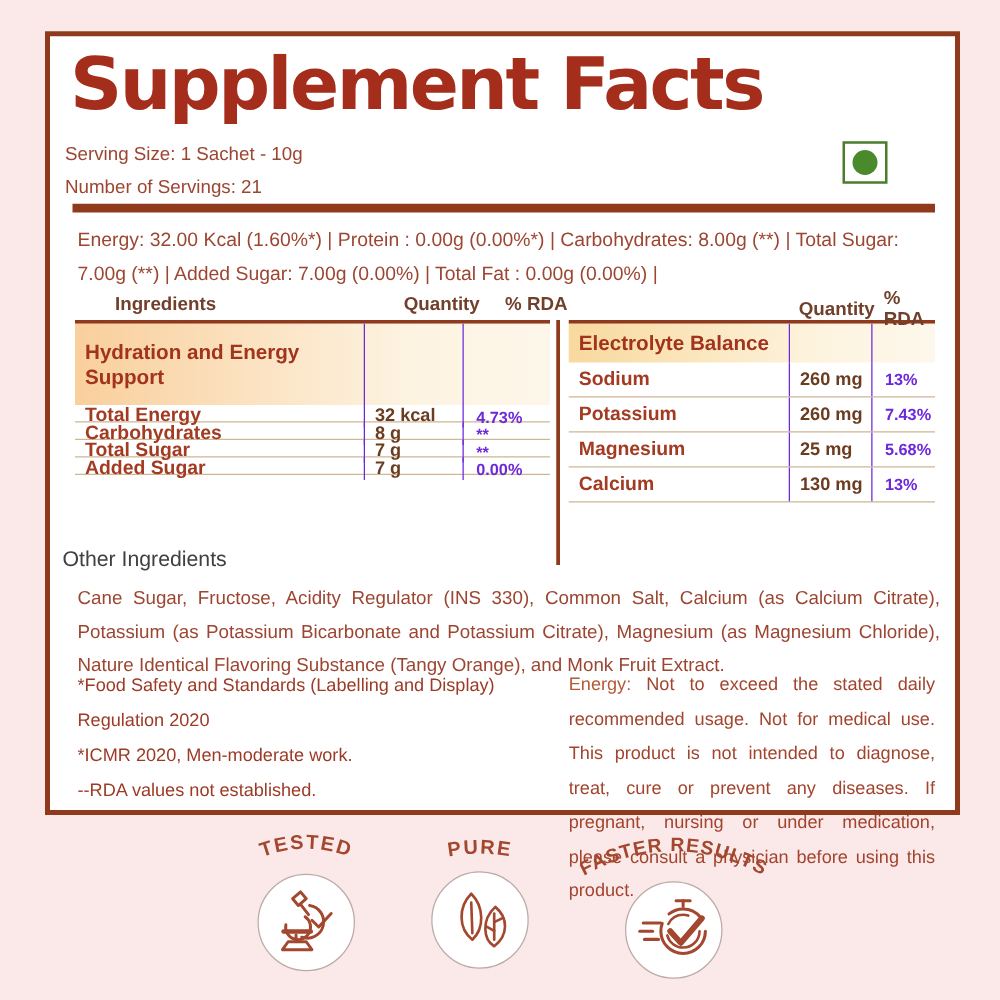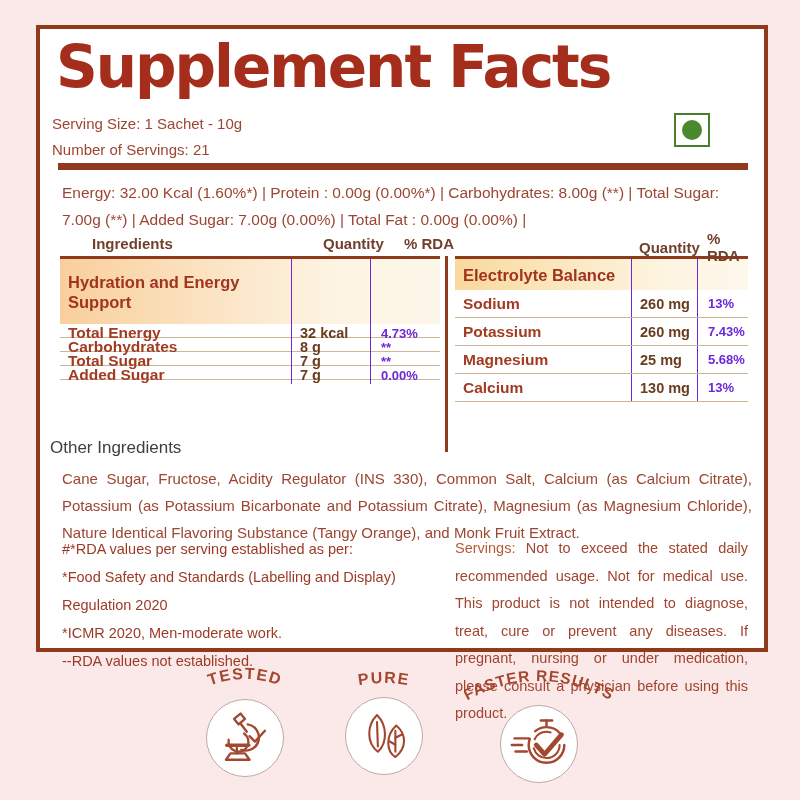--- a/index.html
+++ b/index.html
@@ -159,27 +159,26 @@
       <div class="cell-name">Calcium</div>
       <div class="col-line cell-qty">130 mg</div>
       <div class="col-line cell-rda">13%</div>
     </div>
   </div>
 
   <div class="abs other-heading">Other Ingredients</div>
   <div class="abs other-text">Cane Sugar, Fructose, Acidity Regulator (INS 330), Common Salt, Calcium (as Calcium Citrate), Potassium (as Potassium Bicarbonate and Potassium Citrate), Magnesium (as Magnesium Chloride), Nature Identical Flavoring Substance (Tangy Orange), and Monk Fruit Extract.</div>
 
   <div class="abs notes">
-    <div>#*RDA values per serving established as per:</div>
     <div>*Food Safety and Standards (Labelling and Display) Regulation 2020</div>
     <div>*ICMR 2020, Men-moderate work.</div>
     <div>--RDA values not established.</div>
   </div>
 
-  <div class="abs warning"><span class="w-label">Servings:</span><span> Not to exceed the stated daily recommended usage. Not for medical use. This product is not intended to diagnose, treat, cure or prevent any diseases. If pregnant, nursing or under medication, please consult a physician before using this product.</span></div>
+  <div class="abs warning"><span class="w-label">Energy:</span><span> Not to exceed the stated daily recommended usage. Not for medical use. This product is not intended to diagnose, treat, cure or prevent any diseases. If pregnant, nursing or under medication, please consult a physician before using this product.</span></div>
 </div>
 
 <div class="badges">
 
   <div class="badge">
     <svg class="arc-label" width="118" height="34" viewBox="0 0 118 34">
       <defs>
           <path id="arcT" d="M 8 30 Q 59 2 110 30" fill="none"></path>
         </defs>
       <text font-size="16" letter-spacing="1.5">

